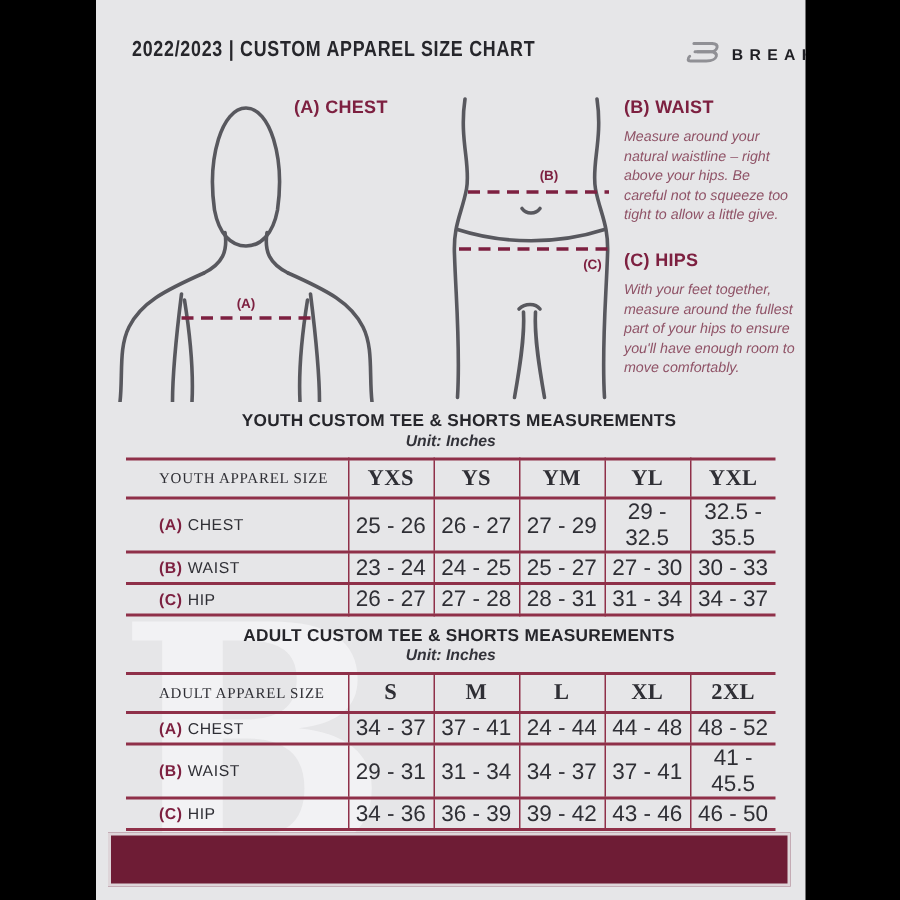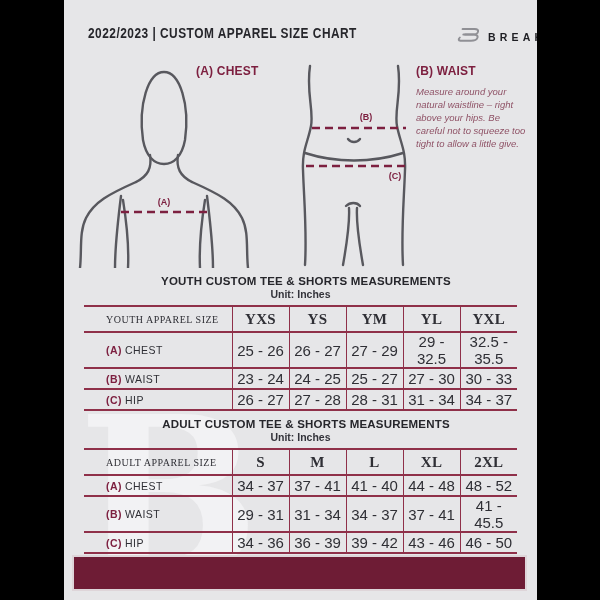--- a/index.html
+++ b/index.html
@@ -30,21 +30,21 @@
   .fig-lower{left:232px;top:4px;}
   .guide{position:absolute;}
   .guide-chest{left:132px;top:8px;width:118px;}
   .guide-waist{left:352px;top:8px;width:114px;}
   .guide-hips{left:352px;top:110px;width:114px;}
   .guide h3{font-size:12px;font-weight:bold;letter-spacing:.2px;color:var(--maroon);}
   .guide p{margin-top:7px;font-size:9.5px;font-style:italic;line-height:1.38;color:var(--desc);}
   
   .tbl-section{position:relative;z-index:1;text-align:center;}
   .tbl-title{margin-top:7px;font-size:11.5px;font-weight:bold;letter-spacing:.2px;color:var(--ink);padding-left:11px;}
-  .tbl-unit{margin-top:1px;font-size:10.5px;font-weight:bold;color:#33333a;}
+  .tbl-unit{margin-top:1px;font-size:10.5px;font-style:italic;font-weight:bold;color:#33333a;}
   table{border-collapse:collapse;width:433px;margin:5px auto 0 auto;table-layout:fixed;}
   col.c-label{width:148px;}
   col.c-size{width:57px;}
   thead tr{border-top:2px solid var(--line);border-bottom:2px solid var(--line);}
   tbody tr{border-bottom:2px solid var(--line);}
   th,td{font-size:15px;color:#2f2f35;text-align:center;vertical-align:middle;}
   th{height:26px;font-weight:bold;letter-spacing:.3px;font-family:Liberation Serif, serif;}
   td{height:21px;}
   th:not(:first-child),td:not(:first-child){border-left:1px solid var(--line);}
   .cell-label{text-align:left;padding-left:22px;font-weight:normal;letter-spacing:.5px;font-size:10px;}
@@ -104,20 +104,24 @@
       <text class="marker" x="99" y="119" text-anchor="middle">(C)</text>
     </svg>
 
     <div class="guide guide-chest">
       <h3>(A) CHEST</h3>
     </div>
     <div class="guide guide-waist">
       <h3>(B) WAIST</h3>
       <p>Measure around your natural waistline – right above your hips. Be careful not to squeeze too tight to allow a little give.</p>
     </div>
+    <div class="guide guide-hips">
+      <h3>(C) HIPS</h3>
+      <p>With your feet together, measure around the fullest part of your hips to ensure you'll have enough room to move comfortably.</p>
+    </div>
   </div>
 
   <div class="tbl-section">
     <div class="tbl-title">YOUTH CUSTOM TEE &amp; SHORTS MEASUREMENTS</div>
     <div class="tbl-unit">Unit: Inches</div>
     <table>
       <colgroup>
           <col class="c-label">
           <col class="c-size">
           <col class="c-size">
@@ -184,21 +188,21 @@
           <th>L</th>
           <th>XL</th>
           <th>2XL</th>
         </tr>
       </thead>
       <tbody>
         <tr>
           <td class="cell-label"><span class="pfx">(A)</span> <span>CHEST</span></td>
           <td>34 - 37</td>
           <td>37 - 41</td>
-          <td>41 - 40</td>
+          <td>24 - 44</td>
           <td>44 - 48</td>
           <td>48 - 52</td>
         </tr>
         <tr>
           <td class="cell-label"><span class="pfx">(B)</span> <span>WAIST</span></td>
           <td>29 - 31</td>
           <td>31 - 34</td>
           <td>34 - 37</td>
           <td>37 - 41</td>
           <td>41 - 45.5</td>

